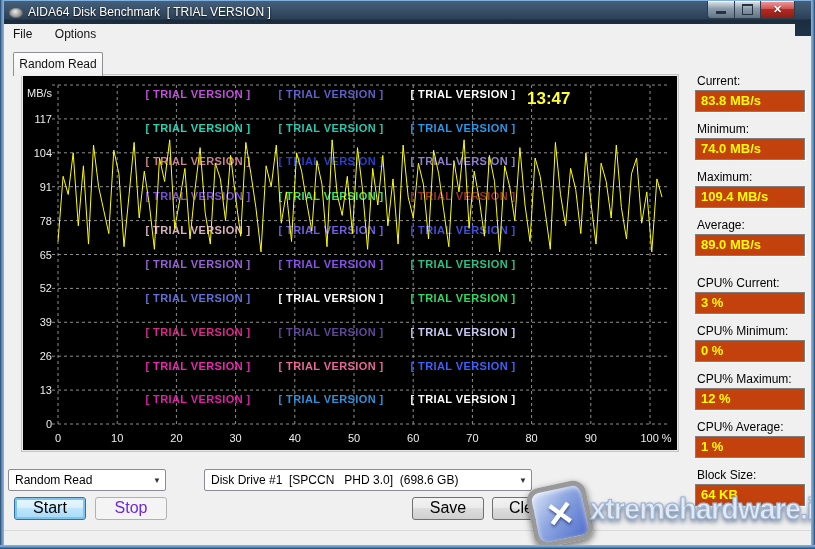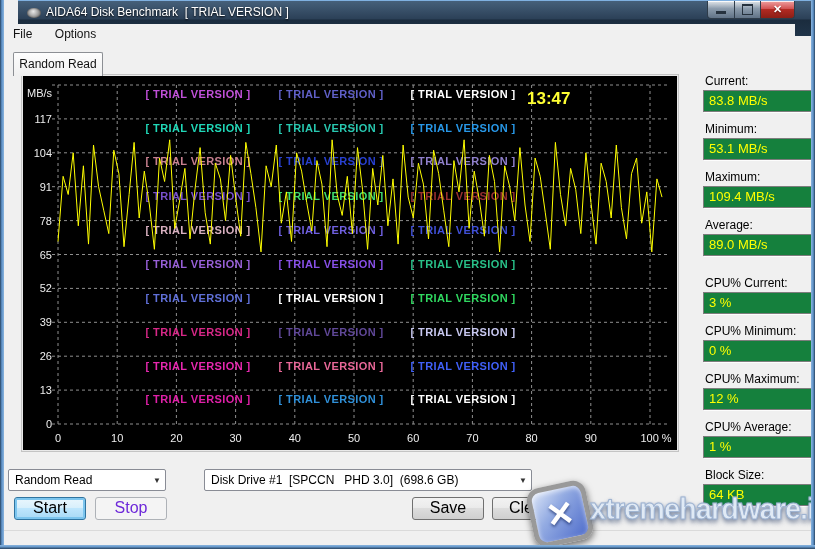--- a/index.html
+++ b/index.html
@@ -4,21 +4,21 @@
 <style>
   html,body{margin:0;padding:0;background:#222;}
   .window{position:relative;width:815px;height:549px;background:#f0f0f0;overflow:hidden;
           font-family:"Liberation Sans",sans-serif;-webkit-font-smoothing:antialiased;}
   
   .edge{position:absolute;z-index:60;}
   .edge-left{left:0;top:0;bottom:0;width:4px;background:linear-gradient(90deg,#27425e,#5f92c8 45%,#8ab4dd);}
   .edge-right{right:0;top:0;bottom:0;width:4px;background:linear-gradient(270deg,#27425e,#5f92c8 45%,#8ab4dd);}
   .edge-bottom{left:0;right:0;bottom:0;height:4px;background:linear-gradient(0deg,#27425e,#6a9cce 60%,#8ab4dd);}
   
-  .titlebar{position:absolute;left:18px;top:0;right:0;height:36px;
+  .titlebar{position:absolute;left:0;top:0;right:0;height:36px;
             background:linear-gradient(#46607a 0%,#2c4158 50%,#1b2c3e 55%,#203449 100%);
             border-top:1px solid #7fb0e0;box-sizing:border-box;}
   .app-icon{position:absolute;left:9px;top:7px;width:14px;height:10px;border-radius:50%;
             background:radial-gradient(circle at 45% 35%,#e8e8e8,#9a9a9a 55%,#5a5a5a);
             box-shadow:inset 0 0 2px #333;}
   .title-text{position:absolute;left:28px;top:4px;color:#fff;font-size:12px;white-space:pre;
               text-shadow:0 1px 2px #000;}
   .win-btns{position:absolute;top:0;right:20px;display:flex;}
   .wbtn{height:17px;border:1px solid #2e3c4a;border-top:none;display:flex;align-items:center;justify-content:center;
         background:linear-gradient(rgba(255,255,255,.85),rgba(205,215,225,.55) 45%,rgba(160,175,190,.45));
@@ -40,24 +40,24 @@
   
   .chart-frame{position:absolute;left:21px;top:74px;width:656px;height:376px;background:#000;
                border:1px solid #c4c4c4;box-shadow:0 0 0 1px #e9e9e9 inset;}
   #chart-svg{position:absolute;left:0;top:0;}
   #chart-svg .grid{stroke:#8f8f8f;stroke-width:1;stroke-dasharray:3,3;}
   #chart-svg .axis{fill:#eee;font-size:11px;font-family:"Liberation Sans",sans-serif;}
   #chart-svg .wm{font-size:11px;font-weight:bold;letter-spacing:.4px;font-family:"Liberation Sans",sans-serif;}
   #chart-svg .clock{fill:#ffff33;font-size:17px;font-weight:bold;font-family:"Liberation Sans",sans-serif;}
   
   .stats{position:absolute;left:695px;top:0;width:110px;}
-  .stat-group{position:absolute;left:8px;width:110px;}
+  .stat-group{position:absolute;left:0;width:110px;}
   .stat-label{font-size:12px;color:#000;padding-left:2px;}
-  .stat-value{margin-top:2px;height:18px;background:#15803d;border:1px solid #7d7d7d;
-              box-shadow:1px 1px 0 #fdfdfd;color:#ffff00;font-size:13px;font-weight:normal;
+  .stat-value{margin-top:2px;height:18px;background:#c2410c;border:1px solid #7d7d7d;
+              box-shadow:1px 1px 0 #fdfdfd;color:#ffff00;font-size:13px;font-weight:bold;
               padding:1px 0 1px 5px;line-height:18px;}
   
   .combo{position:absolute;height:20px;background:#fff;border:1px solid #898c95;border-radius:2px;
          display:flex;align-items:center;font-size:12px;color:#000;}
   .combo-text{flex:1;padding-left:6px;white-space:pre;overflow:hidden;}
   .combo-arrow{width:16px;text-align:center;font-size:8px;color:#333;}
   .btn{position:absolute;width:70px;height:21px;border:1px solid #707070;border-radius:3px;
        background:linear-gradient(#f2f2f2 0%,#ebebeb 45%,#dddddd 50%,#cfcfcf 100%);
        font-size:16px;color:#000;text-align:center;line-height:20px;}
   .btn.default{border-color:#2f74a0;box-shadow:inset 0 0 0 2px #7cc5ee;
@@ -185,21 +185,21 @@
       </svg>
   </div>
 
   <div class="stats">
     <div class="stat-group" style="top:74px">
       <div class="stat-label">Current:</div>
       <div class="stat-value">83.8 MB/s</div>
     </div>
     <div class="stat-group" style="top:122px">
       <div class="stat-label">Minimum:</div>
-      <div class="stat-value">53.1 MB/s</div>
+      <div class="stat-value">74.0 MB/s</div>
     </div>
     <div class="stat-group" style="top:170px">
       <div class="stat-label">Maximum:</div>
       <div class="stat-value">109.4 MB/s</div>
     </div>
     <div class="stat-group" style="top:218px">
       <div class="stat-label">Average:</div>
       <div class="stat-value">89.0 MB/s</div>
     </div>
     <div class="stat-group" style="top:276px">

